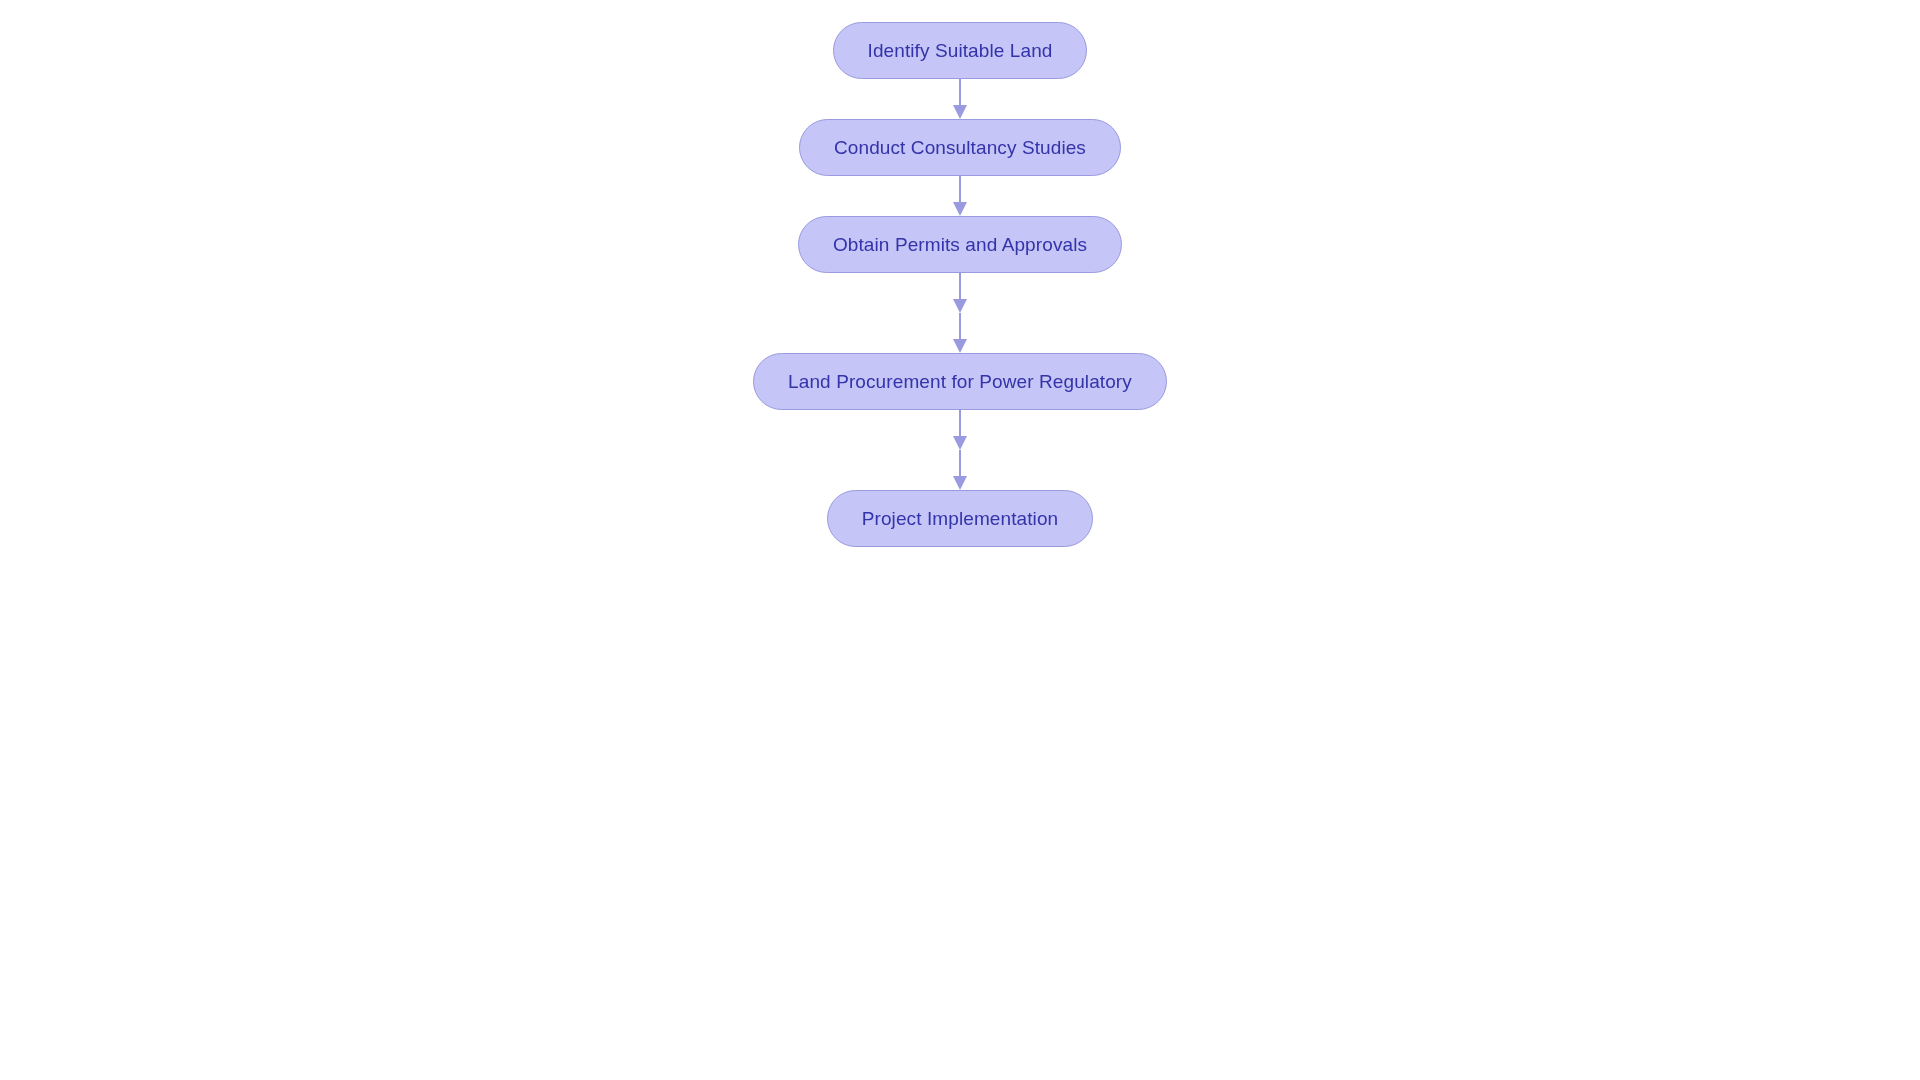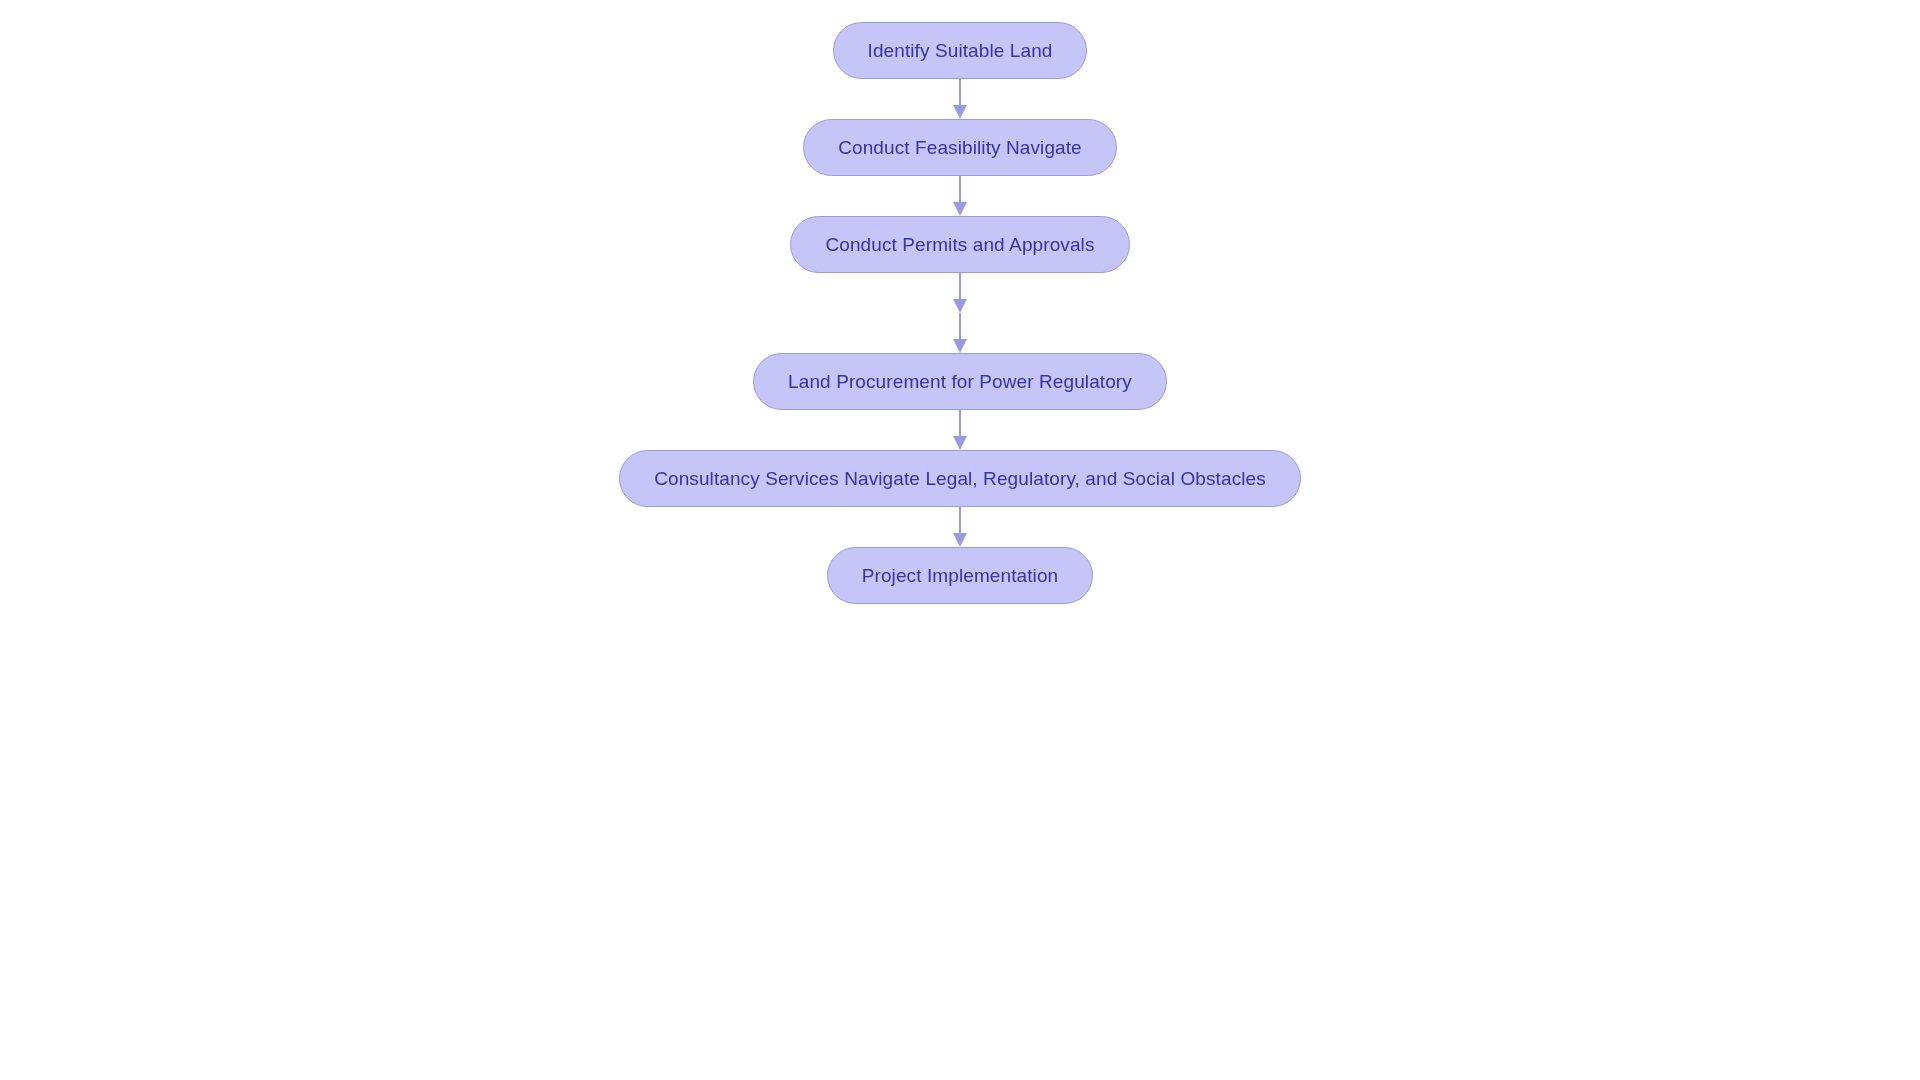--- a/index.html
+++ b/index.html
@@ -99,30 +99,30 @@
     <div class="node">
       <span class="node-label">Identify Suitable Land</span>
     </div>
 
     <div class="connector">
       <div class="line"></div>
       <div class="arrowhead"></div>
     </div>
 
     <div class="node">
-      <span class="node-label">Conduct Feasibility Navigate</span>
+      <span class="node-label">Conduct Consultancy Studies</span>
     </div>
 
     <div class="connector">
       <div class="line"></div>
       <div class="arrowhead"></div>
     </div>
 
     <div class="node">
-      <span class="node-label">Conduct Permits and Approvals</span>
+      <span class="node-label">Obtain Permits and Approvals</span>
     </div>
 
     <div class="connector">
       <div class="line"></div>
       <div class="arrowhead"></div>
     </div>
 
 
     <div class="connector">
       <div class="line"></div>
@@ -131,23 +131,20 @@
 
     <div class="node">
       <span class="node-label">Land Procurement for Power Regulatory</span>
     </div>
 
     <div class="connector">
       <div class="line"></div>
       <div class="arrowhead"></div>
     </div>
 
-    <div class="node">
-      <span class="node-label">Consultancy Services Navigate Legal, Regulatory, and Social Obstacles</span>
-    </div>
 
     <div class="connector">
       <div class="line"></div>
       <div class="arrowhead"></div>
     </div>
 
     <div class="node">
       <span class="node-label">Project Implementation</span>
     </div>
 

